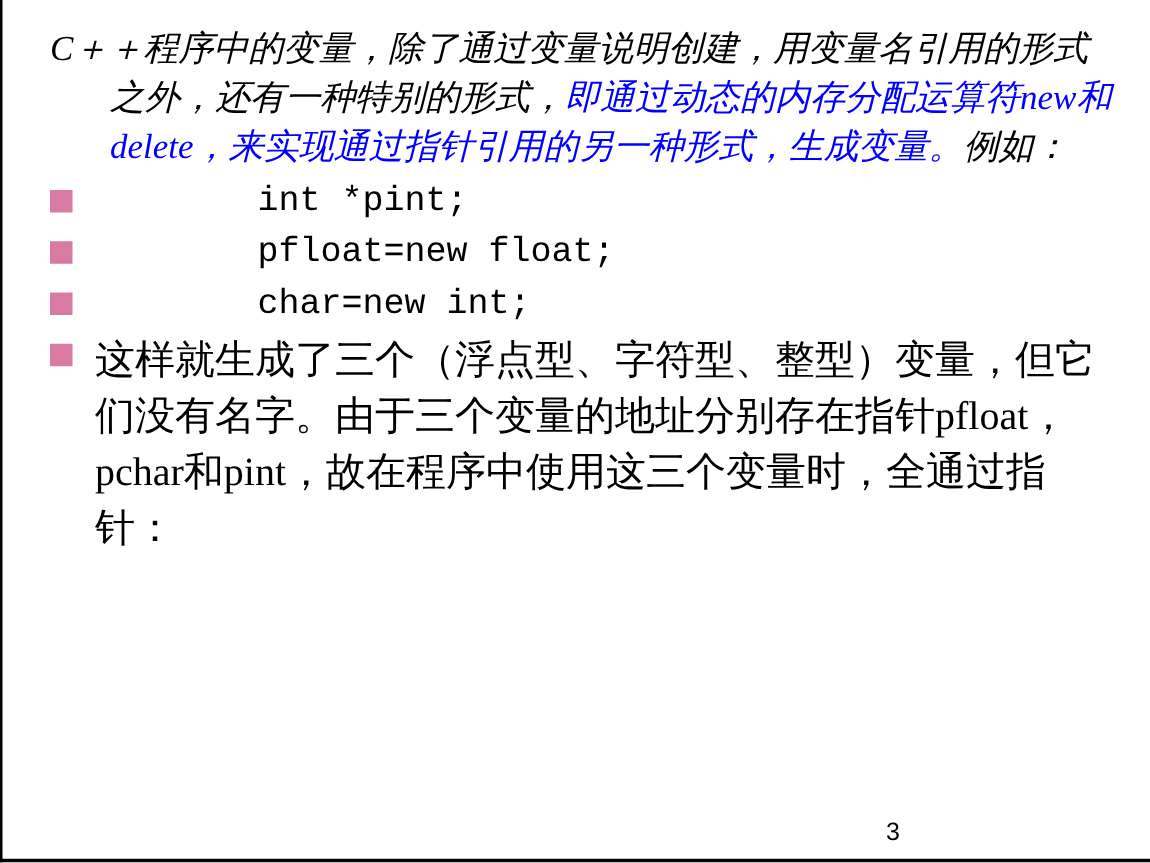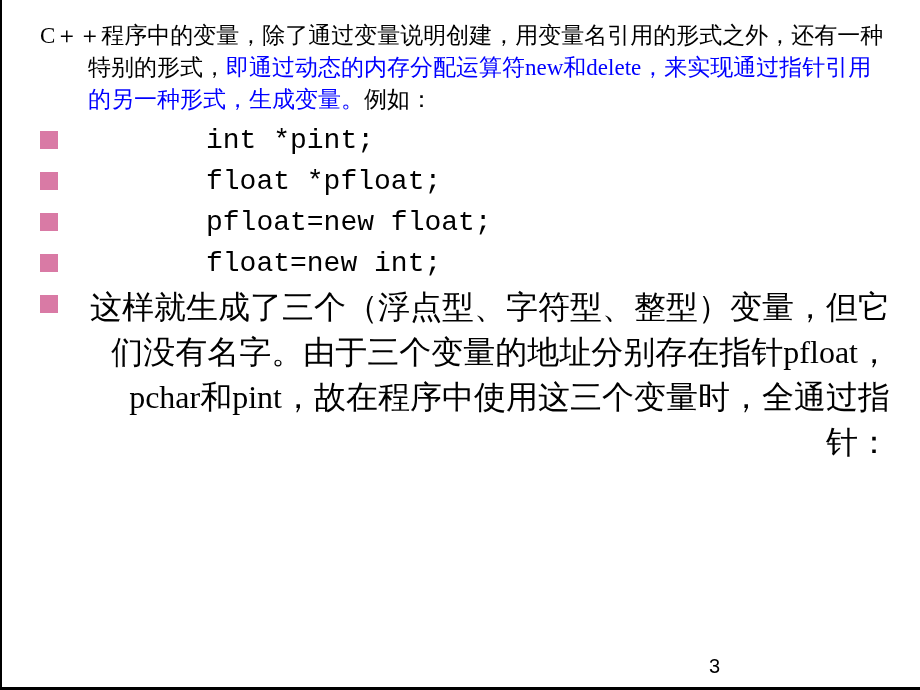--- a/index.html
+++ b/index.html
@@ -12,41 +12,41 @@
       height: 690px;
       background: #ffffff;
       font-family: "SimSun", "宋体", serif;
       position: relative;
       overflow: hidden;
     }
     .content {
       padding: 20px 30px 20px 30px;
     }
     .intro {
-      font-size: 23px;
+      font-size: 28px;
       line-height: 1.4;
       color: #000;
       margin-bottom: 4px;
       padding-left: 10px;
       text-indent: -10px;
+      font-style: italic;
     }
     .intro .indent-wrap {
       display: block;
       padding-left: 48px;
       text-indent: -48px;
     }
     .blue {
       color: #0000ff;
     }
     .bullet-line {
       display: flex;
       align-items: flex-start;
       margin: 2px 0;
       padding-left: 10px;
-      text-align: right;
     }
     .bullet {
       width: 18px;
       height: 18px;
       background: #D97AA5;
       flex-shrink: 0;
       margin-top: 10px;
       margin-right: 18px;
     }
     .code-text {
@@ -102,34 +102,30 @@
       <span>C＋＋程序中的变量，除了通过变量说明创建，用变量名引用的形式之外，还有一种特别的形式，</span><span class="blue">即通过动态的内存分配运算符new和delete，来实现通过指针引用的另一种形式，生成变量。</span><span>例如：</span>
     </span>
   </div>
 
   <div class="bullet-line">
     <div class="bullet"></div>
     <div class="code-text code-indent">int *pint;</div>
   </div>
 
 
-  <div class="bullet-line">
-    <div class="bullet"></div>
-    <div class="code-text code-indent">float *pfloat;</div>
-  </div>
 
   <div class="bullet-line">
     <div class="bullet"></div>
     <div class="code-text code-indent">pfloat=new float;</div>
   </div>
 
 
   <div class="bullet-line">
     <div class="bullet"></div>
-    <div class="code-text code-indent">float=new int;</div>
+    <div class="code-text code-indent">char=new int;</div>
   </div>
 
   <div class="bullet-line">
     <div class="bullet"></div>
     <div class="para-text">这样就生成了三个（浮点型、字符型、整型）变量，但它们没有名字。由于三个变量的地址分别存在指针pfloat，pchar和pint，故在程序中使用这三个变量时，全通过指针：</div>
   </div>
 
 </div>
 
 <div class="page-num">3</div>

